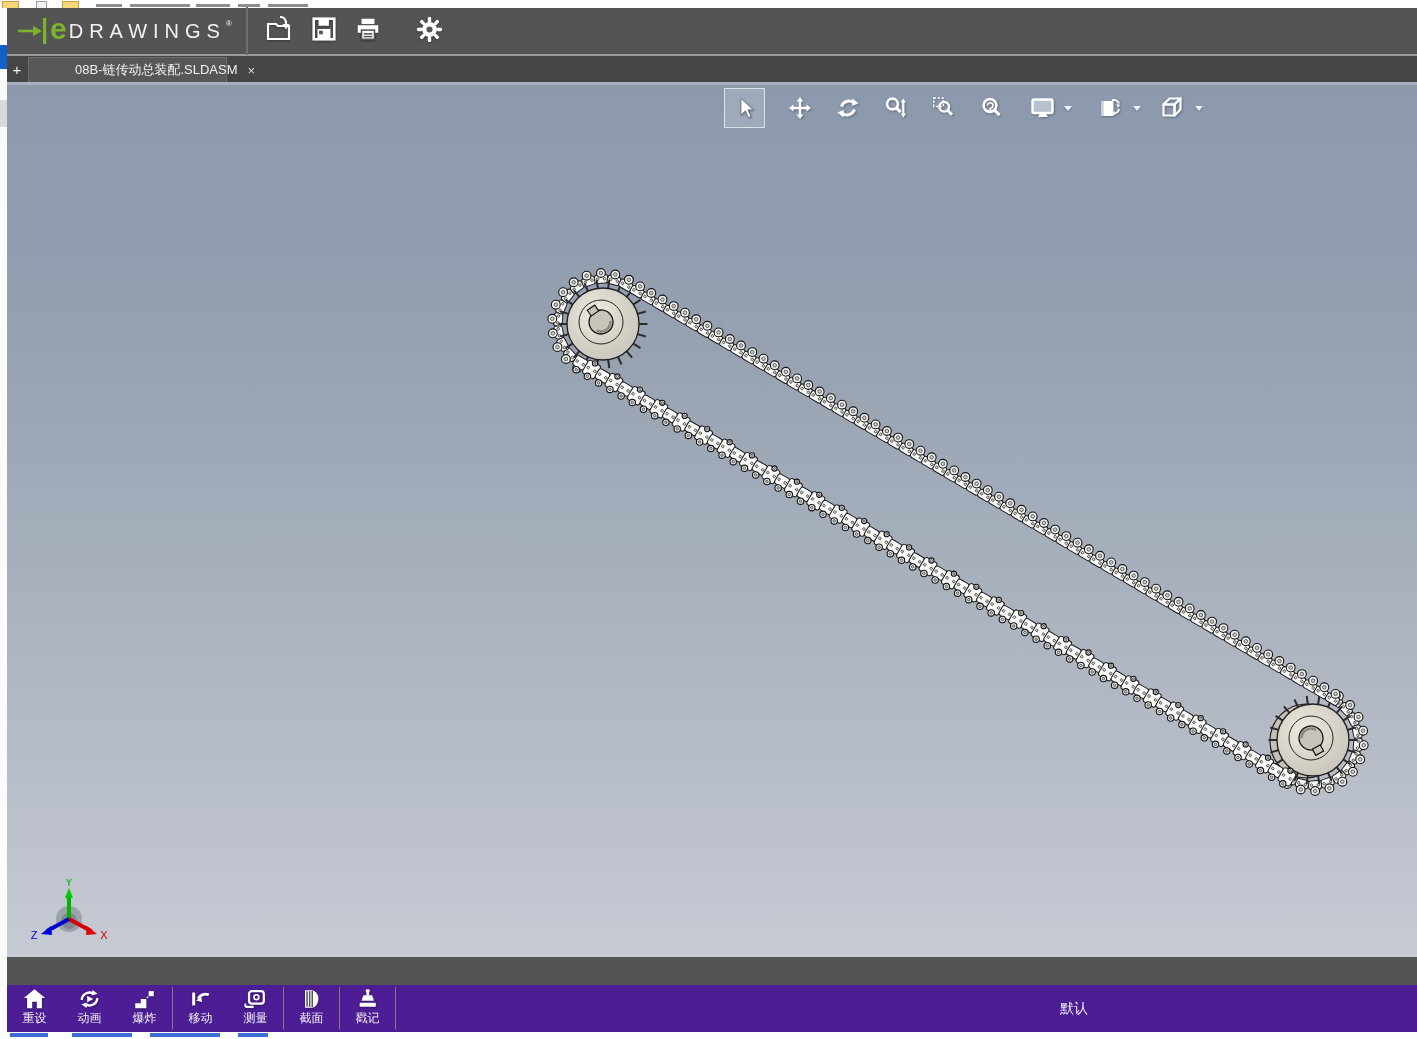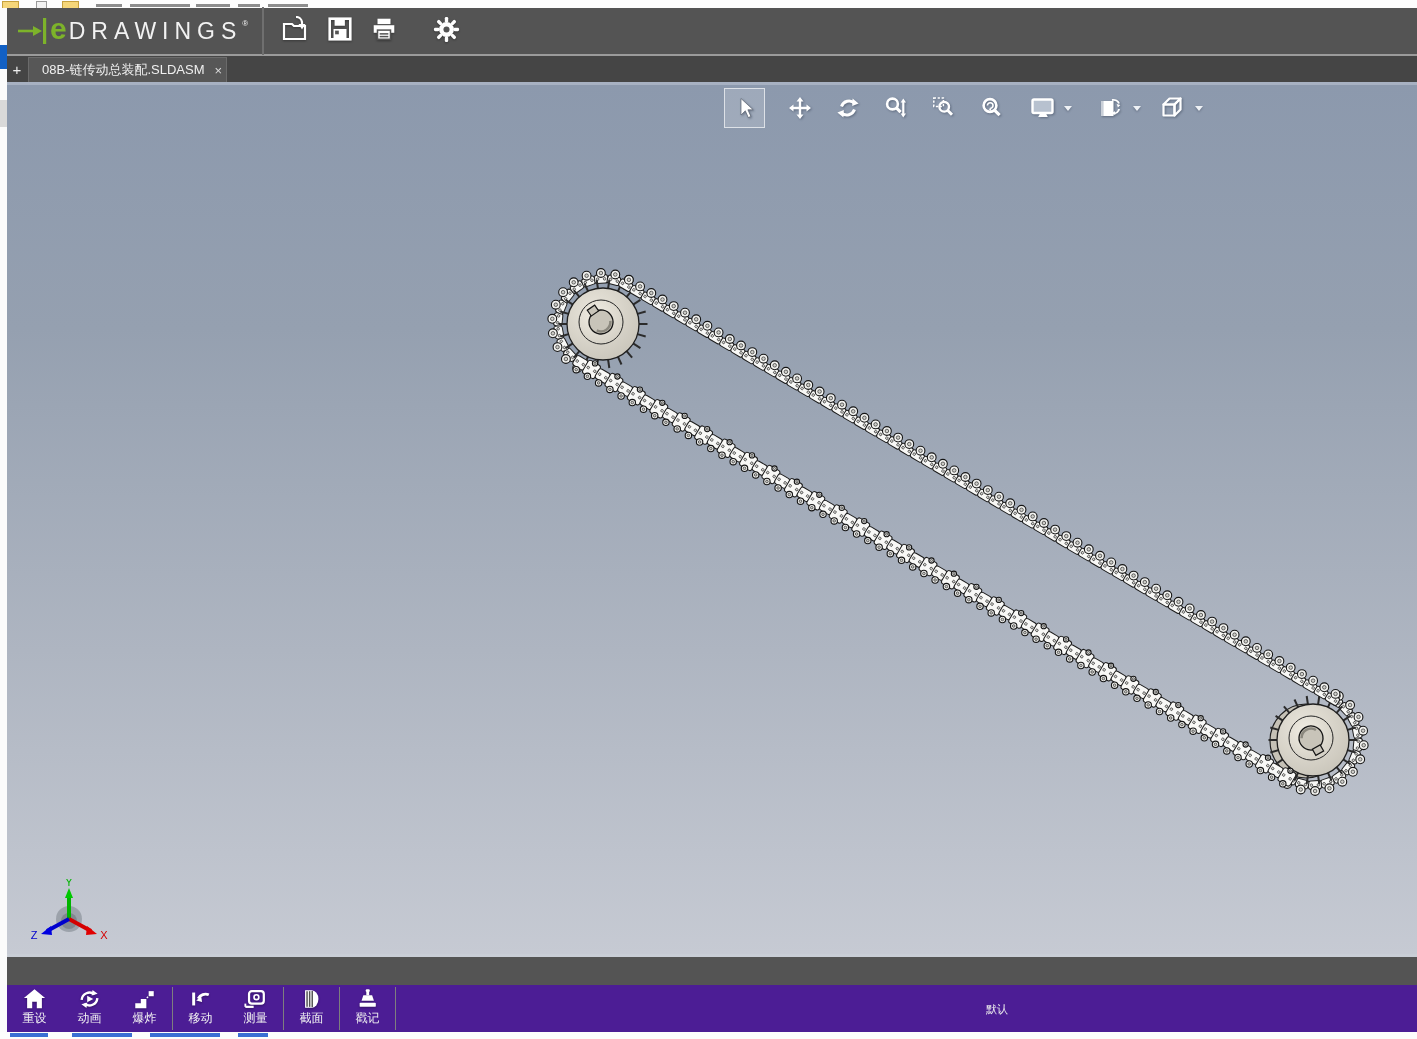--- a/index.html
+++ b/index.html
@@ -19,36 +19,36 @@
 
   
   .app { position:absolute; left:7px; top:8px; width:1410px; height:1024px;
          display:flex; flex-direction:column; background:#545454; }
 
   
   .menubar { height:48px; display:flex; align-items:center; background:#545454;
              border-bottom:2px solid #9b9b9b; flex:0 0 auto; }
   .brand { display:flex; align-items:center; padding:0 14px 0 10px; height:100%; }
   .brand .e { color:#7db32a; font-size:30px; font-weight:bold; line-height:1; margin:0 2px 4px 1px; }
-  .brand .name { color:#f2f2f2; font-size:23px; letter-spacing:6px; font-weight:400; }
+  .brand .name { color:#f2f2f2; font-size:20px; letter-spacing:6px; font-weight:400; }
   .brand .reg { color:#f2f2f2; font-size:8px; vertical-align:top; position:relative; top:-8px; }
   .msep { width:1px; height:48px; background:#6f6f6f; }
   .menus { display:flex; align-items:center; height:100%; padding:0 6px; }
   .menu-item { color:#f4f4f4; font-size:15px; padding:0 15px; height:100%; display:flex; align-items:center; cursor:default; }
   .mtools { display:flex; align-items:center; height:100%; padding-left:10px; }
   .mbtn { width:44px; height:44px; display:flex; align-items:center; justify-content:center; }
   .mbtn svg { filter:drop-shadow(0 1px 1px rgba(0,0,0,.35)); }
 
   
   .tabbar { height:26px; background:#454545; position:relative; flex:0 0 auto; }
   .newtab { position:absolute; left:2px; bottom:2px; width:16px; height:20px; color:#efefef;
             font-size:15px; line-height:20px; text-align:center; }
   .tab { position:absolute; left:21px; bottom:0; width:199px; height:25px; background:#575757;
          border:1px solid #6b6b6b; border-bottom:none; display:flex; align-items:center; padding:0 7px; gap:6px; }
-  .tab .title { color:#f0f0f0; font-size:13px; white-space:nowrap; }
+  .tab .title { color:#f0f0f0; font-size:13px; white-space:nowrap;margin-left:33px; }
   .tab .close { color:#dcdcdc; font-size:13px; margin-left:4px; }
 
   .vpedge { height:3px; background:#a7b1c2; flex:0 0 auto; }
 
   
   .viewport { flex:1 1 auto; position:relative;
               background:linear-gradient(180deg,#8c99ad 0%,#95a0b0 28%,#aeb5c1 65%,#c6cad3 100%); }
   .vtools { position:absolute; left:717px; top:1px; height:44px; display:flex; align-items:center; }
   .vtools svg { filter:drop-shadow(1px 1px 1px rgba(40,50,70,.45)); }
   .vsel { width:41px; height:40px; border:1px solid #dde1e7; background:rgba(255,255,255,.16);
@@ -61,22 +61,22 @@
   .triad { position:absolute; left:18px; top:794px; }
 
   
   .bbedge { height:3px; background:#c9ced6; flex:0 0 auto; }
   .bottombar { height:47px; background:#4c1d95; display:flex; align-items:stretch; position:relative; flex:0 0 auto;margin-top:28px; }
   .bbtn { width:55px; display:flex; flex-direction:column; align-items:center; justify-content:flex-start;
           padding-top:2px; gap:1px; }
   .bbtn svg { filter:drop-shadow(0 1px 1px rgba(0,0,0,.35)); }
   .bbtn .lbl { color:#f2f2f2; font-size:12px; line-height:13px; }
   .bdiv { width:1px; background:#7e7e7e; margin:2px 0; }
-  .config { position:absolute; left:955px; top:50%; transform:translateY(-50%);
-            width:70px; text-align:center; color:#ececec; font-size:11px; }
+  .config { position:absolute; left:1032px; top:50%; transform:translateY(-50%);
+            width:70px; text-align:center; color:#ececec; font-size:14px; }
 </style>
 </head>
 <body>
 
 <div class="bg-strip-top">
   <span class="folder" style="left:2px"></span>
   <span class="doc" style="left:36px"></span>
   <span class="folder" style="left:62px"></span>
   <span class="frag" style="left:96px;width:26px"></span>
   <span class="frag" style="left:130px;width:60px"></span>

